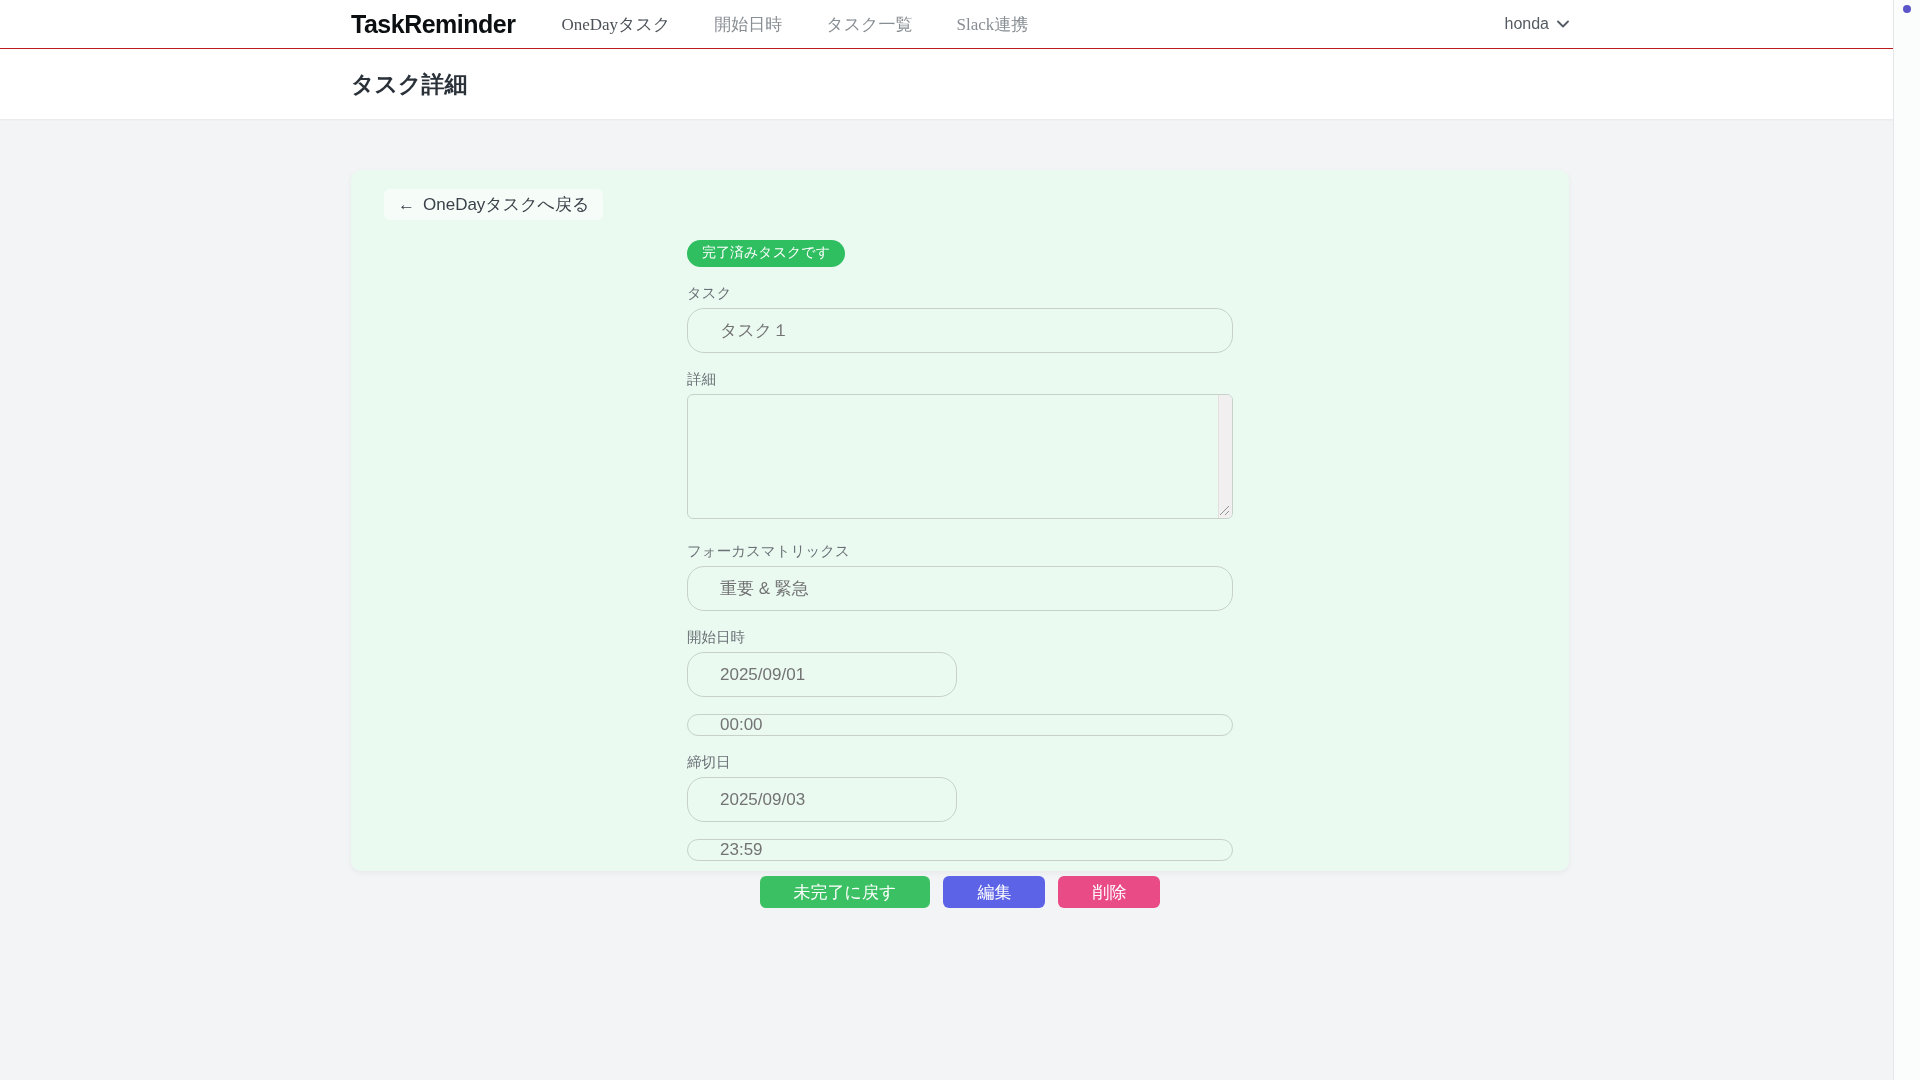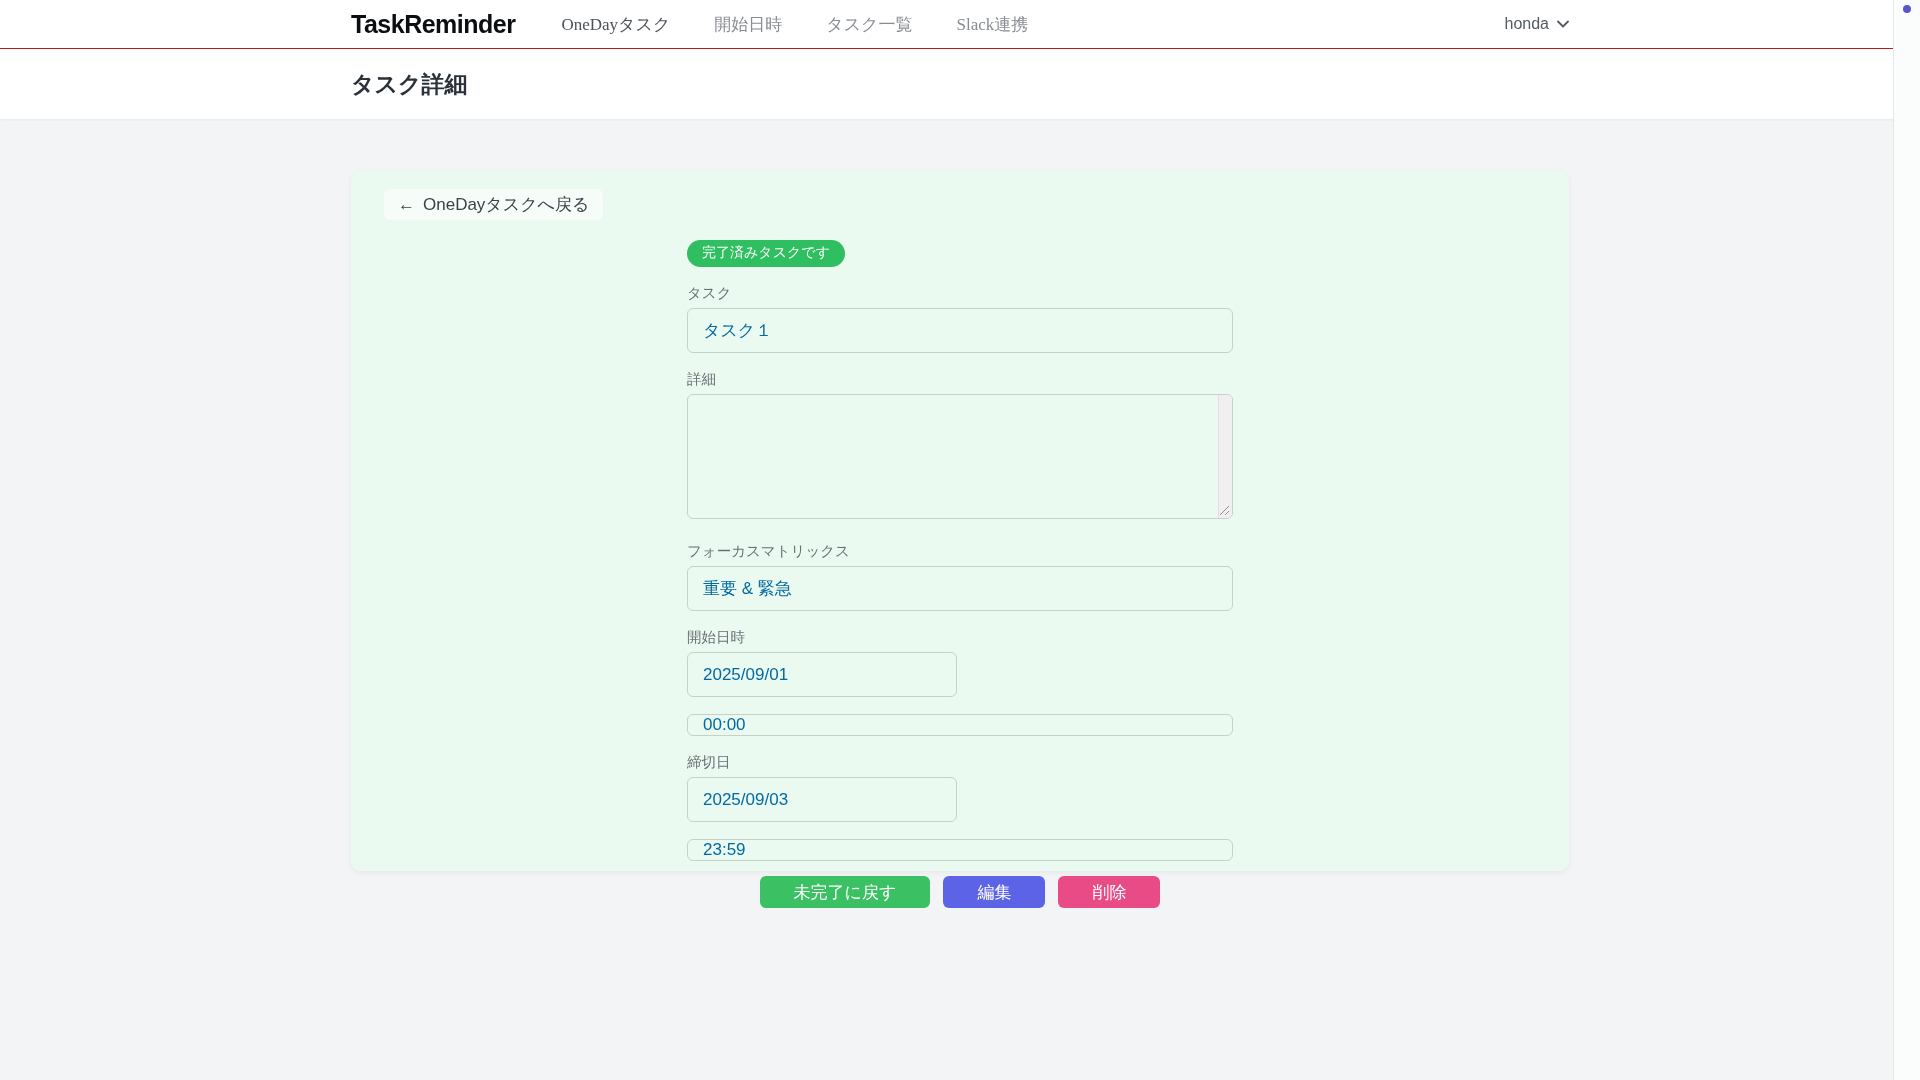--- a/index.html
+++ b/index.html
@@ -58,24 +58,24 @@
   }
   .form-col { width: 546px; margin: 0 auto; }
   .status-badge {
     display: inline-block; margin-top: 20px; height: 27px; line-height: 27px;
     padding: 0 15px; border-radius: 999px;
     background: #2fbe60; color: #ffffff; font-size: 14px; font-family: Liberation Mono, monospace;
   }
   .field-group { margin-top: 18px; }
   .field-label { display: block; font-size: 14.5px; color: #6a7076; line-height: 17px; margin-bottom: 6px; }
   .text-input {
-    width: 100%; height: 45px; padding: 0 15px;
+    width: 100%; height: 45px; padding: 0 32px;
     background: transparent;
-    border: 1px solid #c7d1ca; border-radius: 6px;
-    font-family: inherit; font-size: 17px; color: #0369a1;
+    border: 1px solid #c7d1ca; border-radius: 17px;
+    font-family: inherit; font-size: 17px; color: #737373;
     outline: none;
   }
   .textarea-box {
     position: relative; width: 100%; height: 125px;
     border: 1px solid #c7d1ca; border-radius: 6px;
     background: transparent; overflow: hidden;
   }
   .textarea-box textarea {
     position: absolute; inset: 0; width: 100%; height: 100%;
     background: transparent; border: none; resize: none; outline: none;

